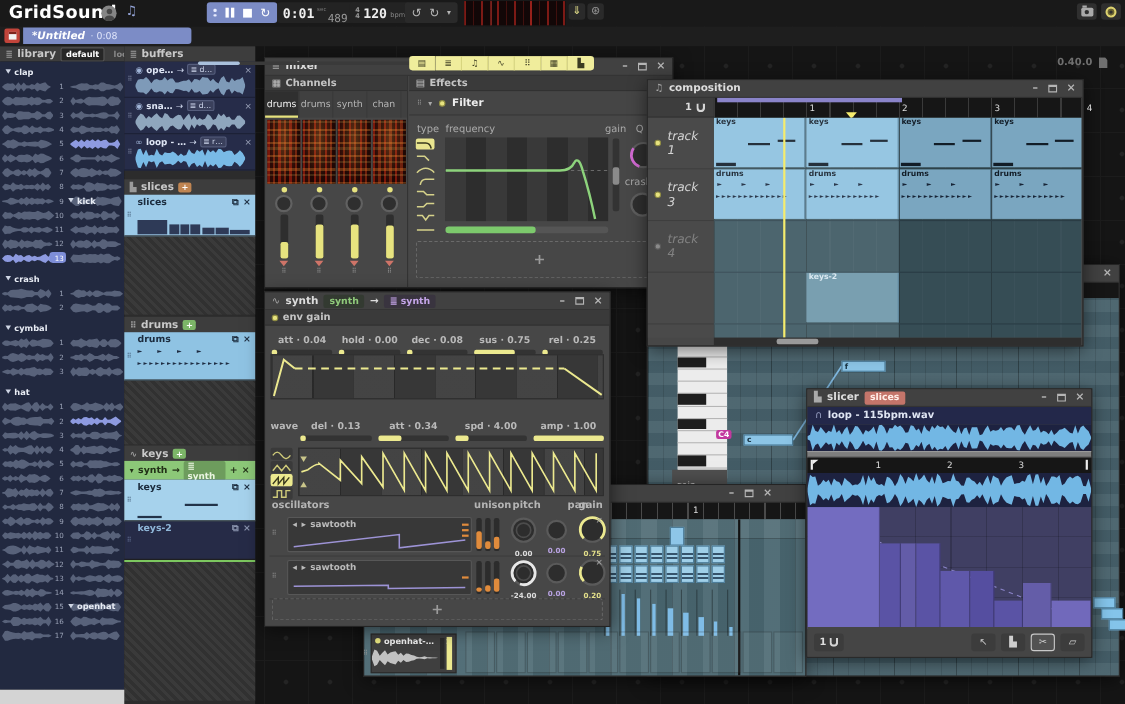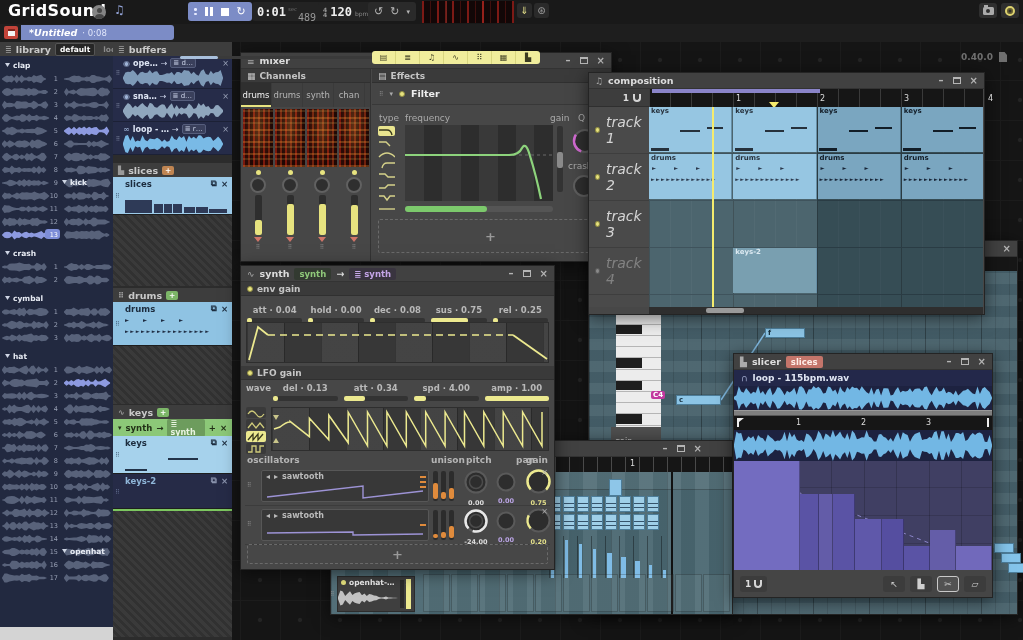--- a/index.html
+++ b/index.html
@@ -102,21 +102,21 @@
 .sy-track i{position:absolute;left:0;top:0;height:5px;background:#ece98f;border-radius:2px;min-width:5px}
 .graph{background:#3d3d3d;background-image:repeating-linear-gradient(90deg,rgba(255,255,255,.035) 0 37px,rgba(0,0,0,.10) 37px 74px),repeating-linear-gradient(90deg,#2e2e2e 0 1px,transparent 1px 37px);border:1px solid #2e2e2e}
 .wave-btn{width:20px;height:11px;display:flex;align-items:center;justify-content:center;border-radius:2px;margin-bottom:1px;background:#3a3a3a}
 .wave-btn.on{background:#ece98f}
 .osc-hd{display:flex;align-items:center;height:15px;padding:0 6px;font-size:9px;color:#b5b5b5;font-weight:bold}
 .osc-row{position:relative;height:39px;margin:0 4px;border-bottom:1px solid #3c3c3c}
 .knum{font-size:6.5px;font-weight:bold;text-align:center}
 .dashed-add{border:1px dashed #6a6a6a;border-radius:2px;display:flex;align-items:center;justify-content:center;color:#9a9a9a;font-size:13px;font-weight:bold}
 
 .c-rail-row{height:47px;border-bottom:1px solid #3e3e3e;display:flex;align-items:center;gap:6px;padding:0 6px;background:#4a4a4a}
-.c-name{font-size:14px;font-style:italic;color:#d5d5d5}
+.c-name{font-size:11px;font-style:italic;color:#d5d5d5}
 .comp-grid{position:absolute;left:60px;top:34px;right:1px;bottom:7px;background:#3f5a64;overflow:hidden}
 .c-row{position:relative;height:47px;border-bottom:1px solid #314650;background-image:repeating-linear-gradient(90deg,rgba(255,255,255,.03) 0 1px,transparent 1px 21px),repeating-linear-gradient(90deg,rgba(0,0,0,.30) 0 1px,transparent 1px 84px)}
 .clip{position:absolute;top:0;bottom:1px;background:#8fc2e0;border-right:1px solid #5c87a0}
 .clip .cl{position:absolute;left:2px;top:0;font-size:7px;font-weight:bold;color:#16222e}
 .dashline{position:absolute;background:#16222e}
 
 .sl-btn{width:22px;height:16px;border-radius:3px;background:#3c3c3c;display:flex;align-items:center;justify-content:center;color:#cfcfcf;font-size:9px}
 .magnet{width:8px;height:8px;border:2.5px solid #d5d5d5;border-bottom:none;border-radius:5px 5px 0 0;transform:rotate(180deg);display:inline-block}
 .snap-chip{display:flex;align-items:center;gap:3px;background:#3c3c3c;border-radius:3px;height:16px;padding:0 5px;color:#ddd;font-size:9px;font-weight:bold}
 
@@ -763,24 +763,20 @@
       <span style="position: absolute; top: 5px; font-size: 8px; color: rgb(221, 221, 221); left: 339px;">4</span>
       <div style="position: absolute; left: 124px; top: 13px; width: 0px; height: 0px; border-left: 5px solid transparent; border-right: 5px solid transparent; border-top: 6px solid rgb(245, 236, 110); transform: translateX(-4px);"></div>
     </div>
   <div id="comp-rail" style="position:absolute;left:0;top:34px;width:60px;bottom:7px;overflow:hidden;background:#4a4a4a">
       <div class="c-rail-row">
         <span class="dot" style="width: 6px; height: 6px;"></span>
         <span class="c-name">track 1</span>
       </div>
       <div class="c-rail-row">
         <span class="dot" style="width: 6px; height: 6px;"></span>
-        <span class="c-name">track 2</span>
-      </div>
-      <div class="c-rail-row">
-        <span class="dot" style="width: 6px; height: 6px;"></span>
         <span class="c-name">track 3</span>
       </div>
       <div class="c-rail-row">
         <span class="dot dot-off" style="width: 6px; height: 6px;"></span>
         <span class="c-name" style="opacity: 0.4;">track 4</span>
       </div>
       <div class="c-rail-row"></div>
     </div>
   <div class="comp-grid" id="comp-grid-el">
       <div class="c-row">
@@ -895,24 +891,20 @@
           <i style="width: 6%;"></i>
         </div>
       </div>
     </div>
   <div class="graph" style="position:absolute;left:5px;top:56px;right:5px;height:41px">
     <svg width="303" height="39">
       <path d="M2,37 L11,4 L21,12" fill="none" stroke="#ece98f" stroke-width="1.8"></path>
       <path d="M21,12 H266" fill="none" stroke="#ece98f" stroke-width="1.6" stroke-dasharray="7,5"></path>
       <path d="M266,12 L300,36" fill="none" stroke="#ece98f" stroke-width="1.8"></path>
     </svg>
-  </div>
-  <div class="sec-hd" style="position:absolute;left:0;right:0;top:100px">
-    <span class="dot" style="width:6px;height:6px"></span>
-    <span>LFO gain</span>
   </div>
   <div style="position:absolute;left:5px;top:117px;width:26px;font-size:8.5px;font-weight:bold;color:#b9b9b9">wave</div>
   <div class="sy-params" id="lfo-params" style="position:absolute;left:32px;right:5px;top:117px;padding:0">
       <div class="sy-p">
         <div class="lbl">del · 0.13</div>
         <div class="sy-track">
           <i style="width: 6%;"></i>
         </div>
       </div>
       <div class="sy-p">

